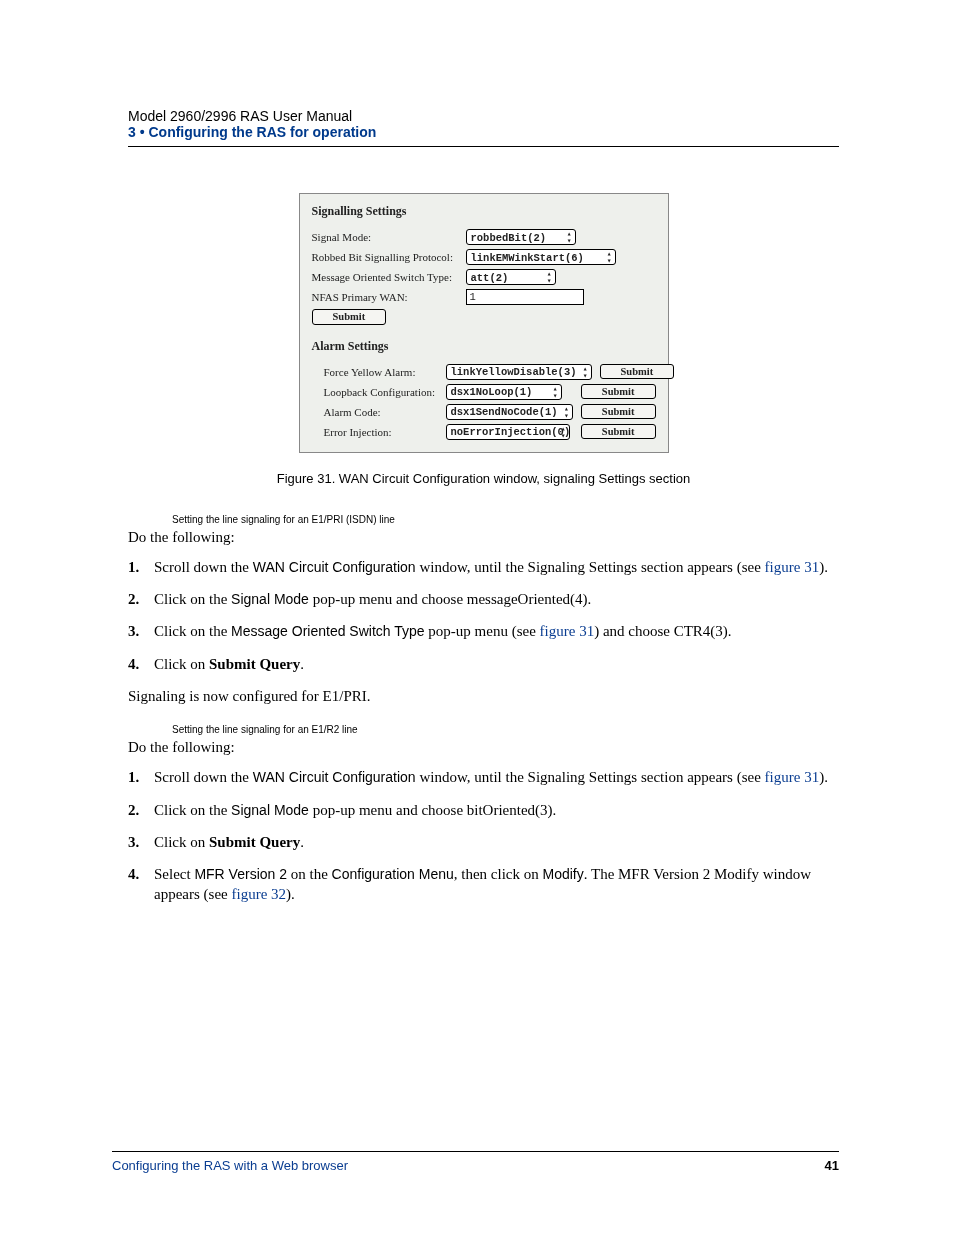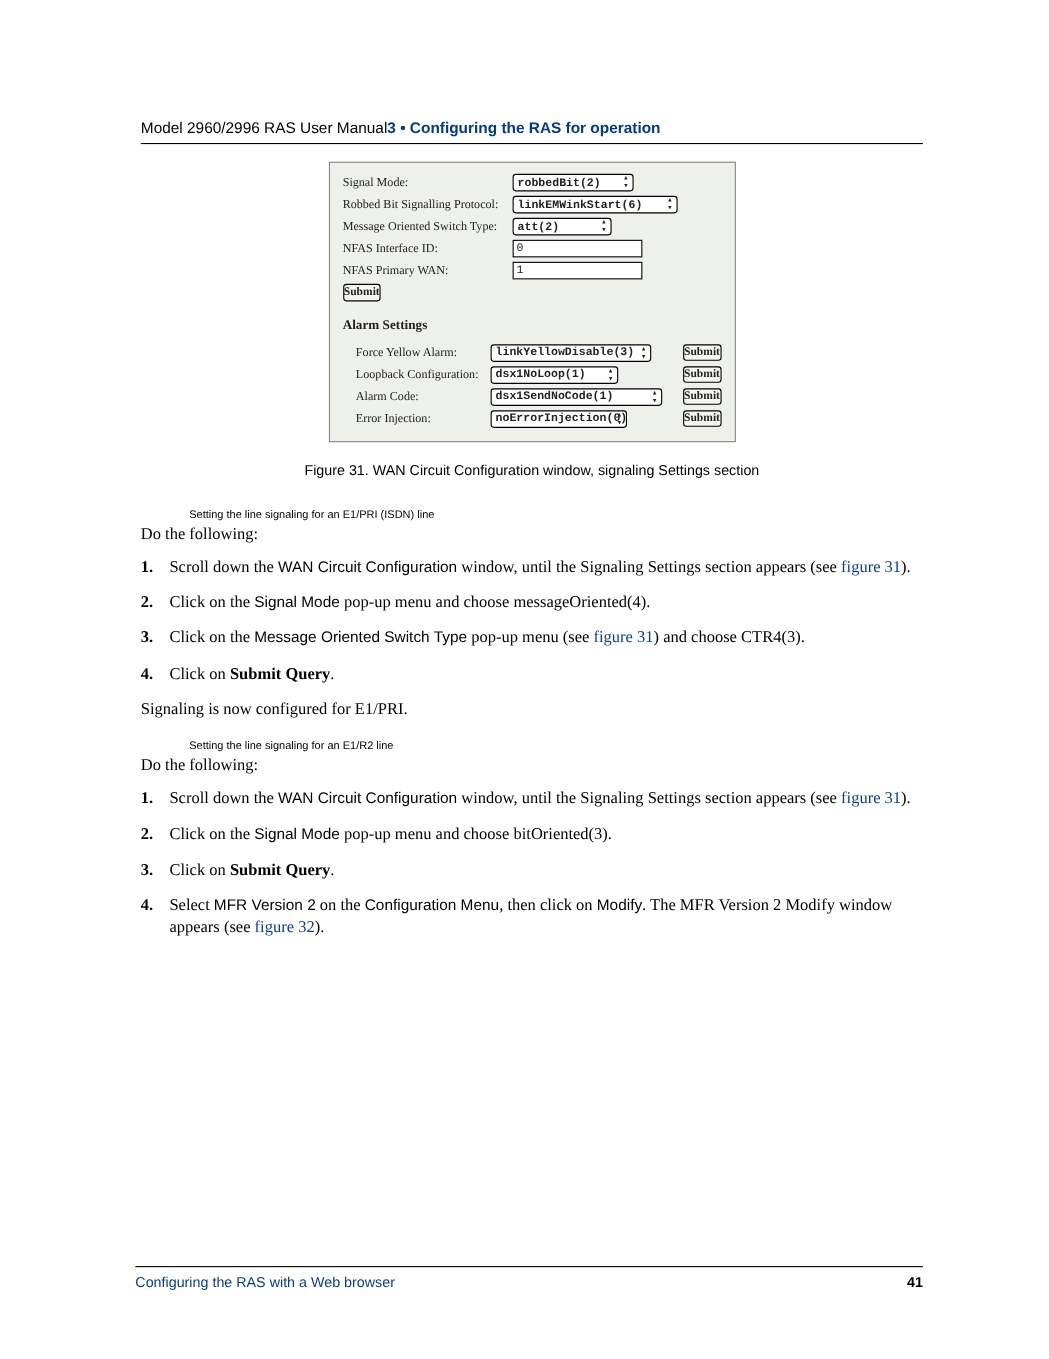--- a/index.html
+++ b/index.html
@@ -9,26 +9,27 @@
     background: #fff;
     font-family: Georgia, "Times New Roman", serif;
     color: #000;
     position: relative;
   }
   .page {
     padding: 108px 115px 0 128px;
   }
   .header-row {
     display: flex;
-    justify-content: flex-start;
+    justify-content: flex-end;
     font-family: "Lucida Sans", "Trebuchet MS", Arial, sans-serif;
     font-size: 14px;
     padding-bottom: 6px;
     border-bottom: 1px solid #000;
-    margin-bottom: 16px;
+    margin-bottom: 46px;
+    flex-direction: column;
   }
   .header-right {
     font-weight: bold;
     color: #003a8c;
   }
   .figure-wrap {
     width: 370px;
     margin: 0 auto 18px auto;
     background: #eef0ec;
     border: 1px solid #888;
@@ -86,21 +87,21 @@
     width: 118px;
     line-height: 14px;
   }
   .fig-btn {
     font-family: "Times New Roman", Georgia, serif;
     font-size: 10.5px;
     font-weight: bold;
     background: #f5f5f2;
     border: 1px solid #000;
     border-radius: 3px;
-    padding: 1px 0;
+    padding: 1px 20px;
     display: inline-block;
     line-height: 1.1;
   }
   .fig-caption {
     text-align: center;
     font-family: "Lucida Sans", "Trebuchet MS", Arial, sans-serif;
     font-size: 13px;
     margin-bottom: 28px;
   }
   .subhead {
@@ -133,21 +134,21 @@
     position: absolute;
     left: 0;
     font-weight: bold;
   }
   .sans { font-family: "Lucida Sans", "Trebuchet MS", Arial, sans-serif; font-size: 14px;}
   .link { color: #0a3d91; }
   .bold { font-weight: bold; }
   .footer {
     position: absolute;
     bottom: 62px;
-    left: 123px;
+    left: 112px;
     right: 115px;
     display: flex;
     justify-content: space-between;
     font-family: "Lucida Sans", "Trebuchet MS", Arial, sans-serif;
     font-size: 13px;
     border-top: 1px solid #000;
     padding-top: 6px;
   }
   .footer-left { color: #0a3d91; }
   .footer-right { font-weight: bold; }
@@ -157,20 +158,21 @@
 <body>
 
 <div class="page">
 
   <div class="header-row">
     <span>Model 2960/2996 RAS User Manual</span>
     <span class="header-right">3 • Configuring the RAS for operation</span>
   </div>
 
   <div class="figure-wrap">
+    <div class="sec-title">Signalling Settings</div>
 
     <div class="fig-row">
       <span class="fig-label">Signal Mode:</span>
       <span class="fig-select" style="width:110px;">
         <span>robbedBit(2)</span>
         <span class="arrows">▴<br>▾</span>
       </span>
     </div>
     <div class="fig-row">
       <span class="fig-label">Robbed Bit Signalling Protocol:</span>
@@ -178,24 +180,20 @@
         <span>linkEMWinkStart(6)</span>
         <span class="arrows">▴<br>▾</span>
       </span>
     </div>
     <div class="fig-row">
       <span class="fig-label">Message Oriented Switch Type:</span>
       <span class="fig-select" style="width:90px;">
         <span>att(2)</span>
         <span class="arrows">▴<br>▾</span>
       </span>
-    </div>
-    <div class="fig-row">
-      <span class="fig-label">NFAS Interface ID:</span>
-      <span class="fig-input">0</span>
     </div>
     <div class="fig-row">
       <span class="fig-label">NFAS Primary WAN:</span>
       <span class="fig-input">1</span>
     </div>
     <div style="margin:4px 0 14px 0;">
       <span class="fig-btn">Submit</span>
     </div>
 
     <div class="sec-title">Alarm Settings</div>

